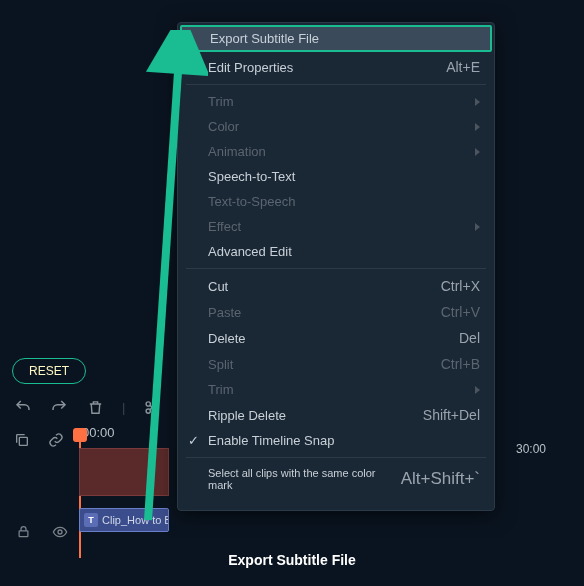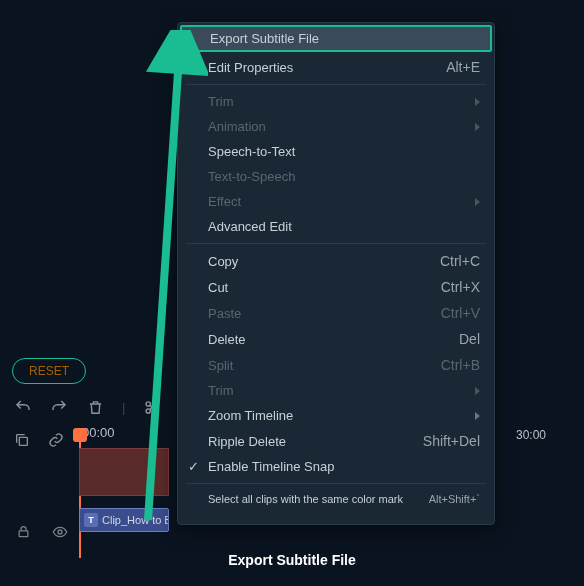--- a/index.html
+++ b/index.html
@@ -12,21 +12,21 @@
   color: #b8c0c8;
   overflow: hidden;
   position: relative;
 }
 .reset-btn {
   position: absolute;
   left: 12px;
   top: 358px;
   border: 1.5px solid #1abc92;
   border-radius: 14px;
-  color: #a16207;
+  color: #fef9c3;
   padding: 5px 16px;
   font-size: 12px;
   font-weight: 500;
   background: transparent;
 }
 .toolbar {
   position: absolute;
   left: 14px;
   top: 398px;
   display: flex;
@@ -52,21 +52,21 @@
   height: 40px;
 }
 .ruler-time {
   color: #b8c0c8;
   font-size: 13px;
   margin-left: 4px;
 }
 .ruler-time2 {
   position: absolute;
   left: 516px;
-  top: 428px;
+  top: 442px;
   color: #b8c0c8;
   font-size: 12px;
 }
 .playhead {
   position: absolute;
   left: 79px;
   top: 428px;
   width: 2px;
   height: 130px;
   background: #ff7043;
@@ -282,41 +282,41 @@
   <div class="menu-item">
     <span>Edit Properties</span>
     <span class="shortcut">Alt+E</span>
   </div>
   <div class="menu-sep"></div>
   <div class="menu-item disabled">
     <span>Trim</span>
       <span class="submenu-arrow"></span>
   </div>
   <div class="menu-item disabled">
+    <span>Color</span>
+      <span class="submenu-arrow"></span>
+  </div>
+  <div class="menu-item disabled">
     <span>Animation</span>
       <span class="submenu-arrow"></span>
   </div>
   <div class="menu-item">
     <span>Speech-to-Text</span>
   </div>
   <div class="menu-item disabled">
     <span>Text-to-Speech</span>
   </div>
   <div class="menu-item disabled">
     <span>Effect</span>
       <span class="submenu-arrow"></span>
   </div>
   <div class="menu-item">
     <span>Advanced Edit</span>
   </div>
   <div class="menu-sep"></div>
-  <div class="menu-item">
-    <span>Copy</span>
-      <span class="shortcut">Ctrl+C</span>
-  </div>
   <div class="menu-item">
     <span>Cut</span>
       <span class="shortcut">Ctrl+X</span>
   </div>
   <div class="menu-item disabled">
     <span>Paste</span>
       <span class="shortcut">Ctrl+V</span>
   </div>
   <div class="menu-item">
     <span>Delete</span>
@@ -324,35 +324,31 @@
   </div>
   <div class="menu-item disabled">
     <span>Split</span>
       <span class="shortcut">Ctrl+B</span>
   </div>
   <div class="menu-item disabled">
     <span>Trim</span>
       <span class="submenu-arrow"></span>
   </div>
   <div class="menu-item">
-    <span>Zoom Timeline</span>
-      <span class="submenu-arrow"></span>
-  </div>
-  <div class="menu-item">
     <span>Ripple Delete</span>
       <span class="shortcut">Shift+Del</span>
   </div>
   <div class="menu-item">
     <span class="checkmark">✓</span>
     <span>Enable Timeline Snap</span>
   </div>
   <div class="menu-sep"></div>
   <div class="menu-item">
     <span style="font-size:11px">Select all clips with the same color mark</span>
-      <span class="shortcut" style="font-size:11px">Alt+Shift+`</span>
+      <span class="shortcut" style="font-size:17px">Alt+Shift+`</span>
   </div>
   <div class="color-row" id="color-row"></div>
 </div>
 
 <svg class="arrow-overlay" width="180" height="510">
   <defs>
     <marker id="ah" markerWidth="12" markerHeight="12" refX="6" refY="6" orient="auto">
       <path d="M2,2 L10,6 L2,10 Z" fill="#1abc92"></path>
     </marker>
   </defs>

